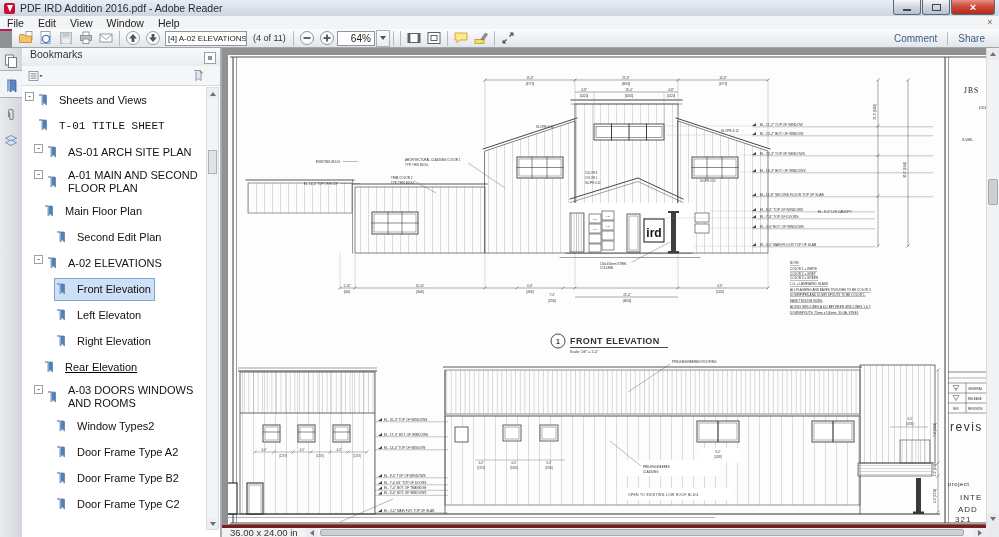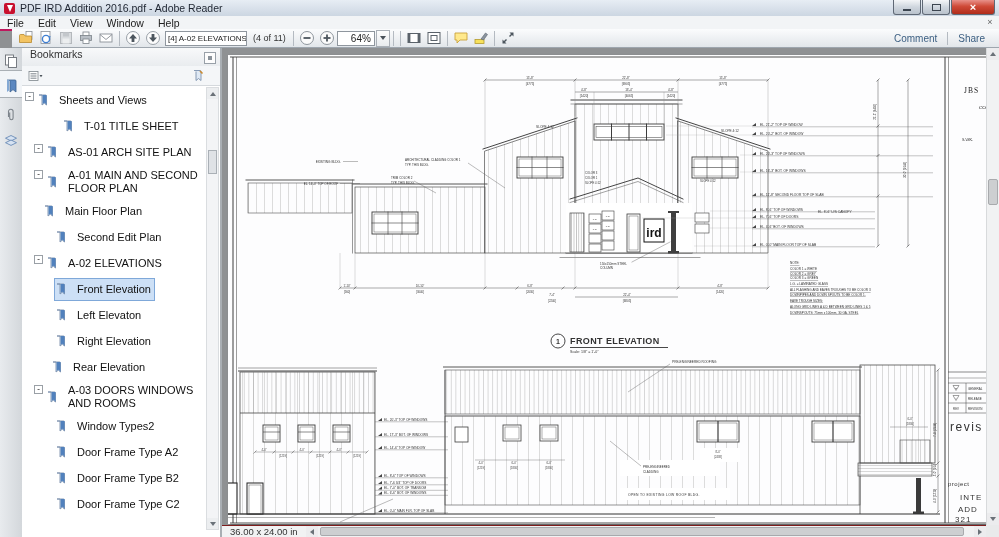--- a/index.html
+++ b/index.html
@@ -60,21 +60,21 @@
   .ts-thumb{position:absolute;left:1px;right:1px;top:62px;height:22px;background:#dfe2e6;border:1px solid #aab0b6;}
   .splitter{position:absolute;left:220px;top:0;width:2px;bottom:0;background:#a9aeb3;}
   
   .docpane{position:absolute;left:222px;top:0;right:0;bottom:0;background:#8f9193;}
   .sheet{position:absolute;left:6px;top:7px;width:760px;height:469px;background:#fdfdfe;box-shadow:2px 2px 3px rgba(0,0,0,0.35);}
   .sheet svg{display:block;}
   .vscroll{position:absolute;right:0;top:0;width:13px;bottom:12px;background:#f1f2f3;border-left:1px solid #d8dadc;box-sizing:border-box;}
   .vs-up{position:absolute;top:0;left:0;right:0;height:12px;display:flex;align-items:center;justify-content:center;background:#ececee;}
   .vs-down{position:absolute;bottom:0;left:0;right:0;height:12px;display:flex;align-items:center;justify-content:center;background:#ececee;}
   .vs-thumb{position:absolute;left:1px;right:1px;top:131px;height:24px;background:#cdcfd1;border:1px solid #a8aaad;border-radius:2px;}
-  .bottombar{position:absolute;left:0;bottom:0;right:13px;height:12px;background:#f1f2f3;border-top:1px solid #7f1d1d;display:flex;align-items:center;box-sizing:border-box;}
+  .bottombar{position:absolute;left:0;bottom:0;right:13px;height:12px;background:#f1f2f3;border-top:3px solid #7f1d1d;display:flex;align-items:center;box-sizing:border-box;}
   .sizelabel{font-size:9.5px;color:#333;padding:0 8px;flex:0 0 auto;}
   .hs-left,.hs-right{width:12px;height:100%;display:flex;align-items:center;justify-content:center;background:#ececee;flex:0 0 auto;}
   .tri-left{width:0;height:0;border-top:3px solid transparent;border-bottom:3px solid transparent;border-right:4px solid #6a7178;}
   .tri-right{width:0;height:0;border-top:3px solid transparent;border-bottom:3px solid transparent;border-left:4px solid #6a7178;}
   .hs-track{flex:1;height:100%;position:relative;}
   .hs-thumb{position:absolute;left:2px;right:10px;top:1px;bottom:1px;background:#cdcfd1;border:1px solid #a8aaad;border-radius:2px;}
   .corner{position:absolute;right:0;bottom:0;width:13px;height:12px;background:#e9eaeb;}
   
   .t{fill:#333;font-family:"Liberation Sans",sans-serif;}
   .tu{text-decoration:underline;}
@@ -273,21 +273,21 @@
           <div class="trow" style="padding-left: 14px;">
             <span class="toggle" style="left: 3px;">-</span>
             <span class="lwrap">
               <span class="bicon"><svg width="10" height="12" viewBox="0 0 10 12">
                   <path d="M1 1h6.5a1 1 0 0 1 1 1v9l-2.2-1.8L4 11V1z" fill="#dfe9f5" stroke="#7b90ad" stroke-width="0.9"></path>
                   <path d="M4.6 1h3.9v9.4l-2.2-1.7-1.7 1.3z" fill="#5181bd"></path>
                 </svg></span>
               <span class="blabel">Sheets and Views</span>
             </span>
           </div>
-          <div class="trow" style="padding-left: 39px;">
+          <div class="trow" style="padding-left: 14px; font-family: Liberation Mono, monospace;">
             <span class="lwrap">
               <span class="bicon"><svg width="10" height="12" viewBox="0 0 10 12">
                   <path d="M1 1h6.5a1 1 0 0 1 1 1v9l-2.2-1.8L4 11V1z" fill="#dfe9f5" stroke="#7b90ad" stroke-width="0.9"></path>
                   <path d="M4.6 1h3.9v9.4l-2.2-1.7-1.7 1.3z" fill="#5181bd"></path>
                 </svg></span>
               <span class="blabel">T-01 TITLE SHEET</span>
             </span>
           </div>
           <div class="trow" style="padding-left: 23px;">
             <span class="toggle" style="left: 12px;">-</span>
@@ -357,21 +357,21 @@
           </div>
           <div class="trow" style="padding-left: 32px;">
             <span class="lwrap">
               <span class="bicon"><svg width="10" height="12" viewBox="0 0 10 12">
                   <path d="M1 1h6.5a1 1 0 0 1 1 1v9l-2.2-1.8L4 11V1z" fill="#dfe9f5" stroke="#7b90ad" stroke-width="0.9"></path>
                   <path d="M4.6 1h3.9v9.4l-2.2-1.7-1.7 1.3z" fill="#5181bd"></path>
                 </svg></span>
               <span class="blabel">Right Elevation</span>
             </span>
           </div>
-          <div class="trow" style="padding-left: 28px;">
+          <div class="trow" style="padding-left: 20px; text-decoration: underline;">
             <span class="lwrap">
               <span class="bicon"><svg width="10" height="12" viewBox="0 0 10 12">
                   <path d="M1 1h6.5a1 1 0 0 1 1 1v9l-2.2-1.8L4 11V1z" fill="#dfe9f5" stroke="#7b90ad" stroke-width="0.9"></path>
                   <path d="M4.6 1h3.9v9.4l-2.2-1.7-1.7 1.3z" fill="#5181bd"></path>
                 </svg></span>
               <span class="blabel">Rear Elevation</span>
             </span>
           </div>
           <div class="trow" style="padding-left: 23px;">
             <span class="toggle" style="left: 12px;">-</span>

